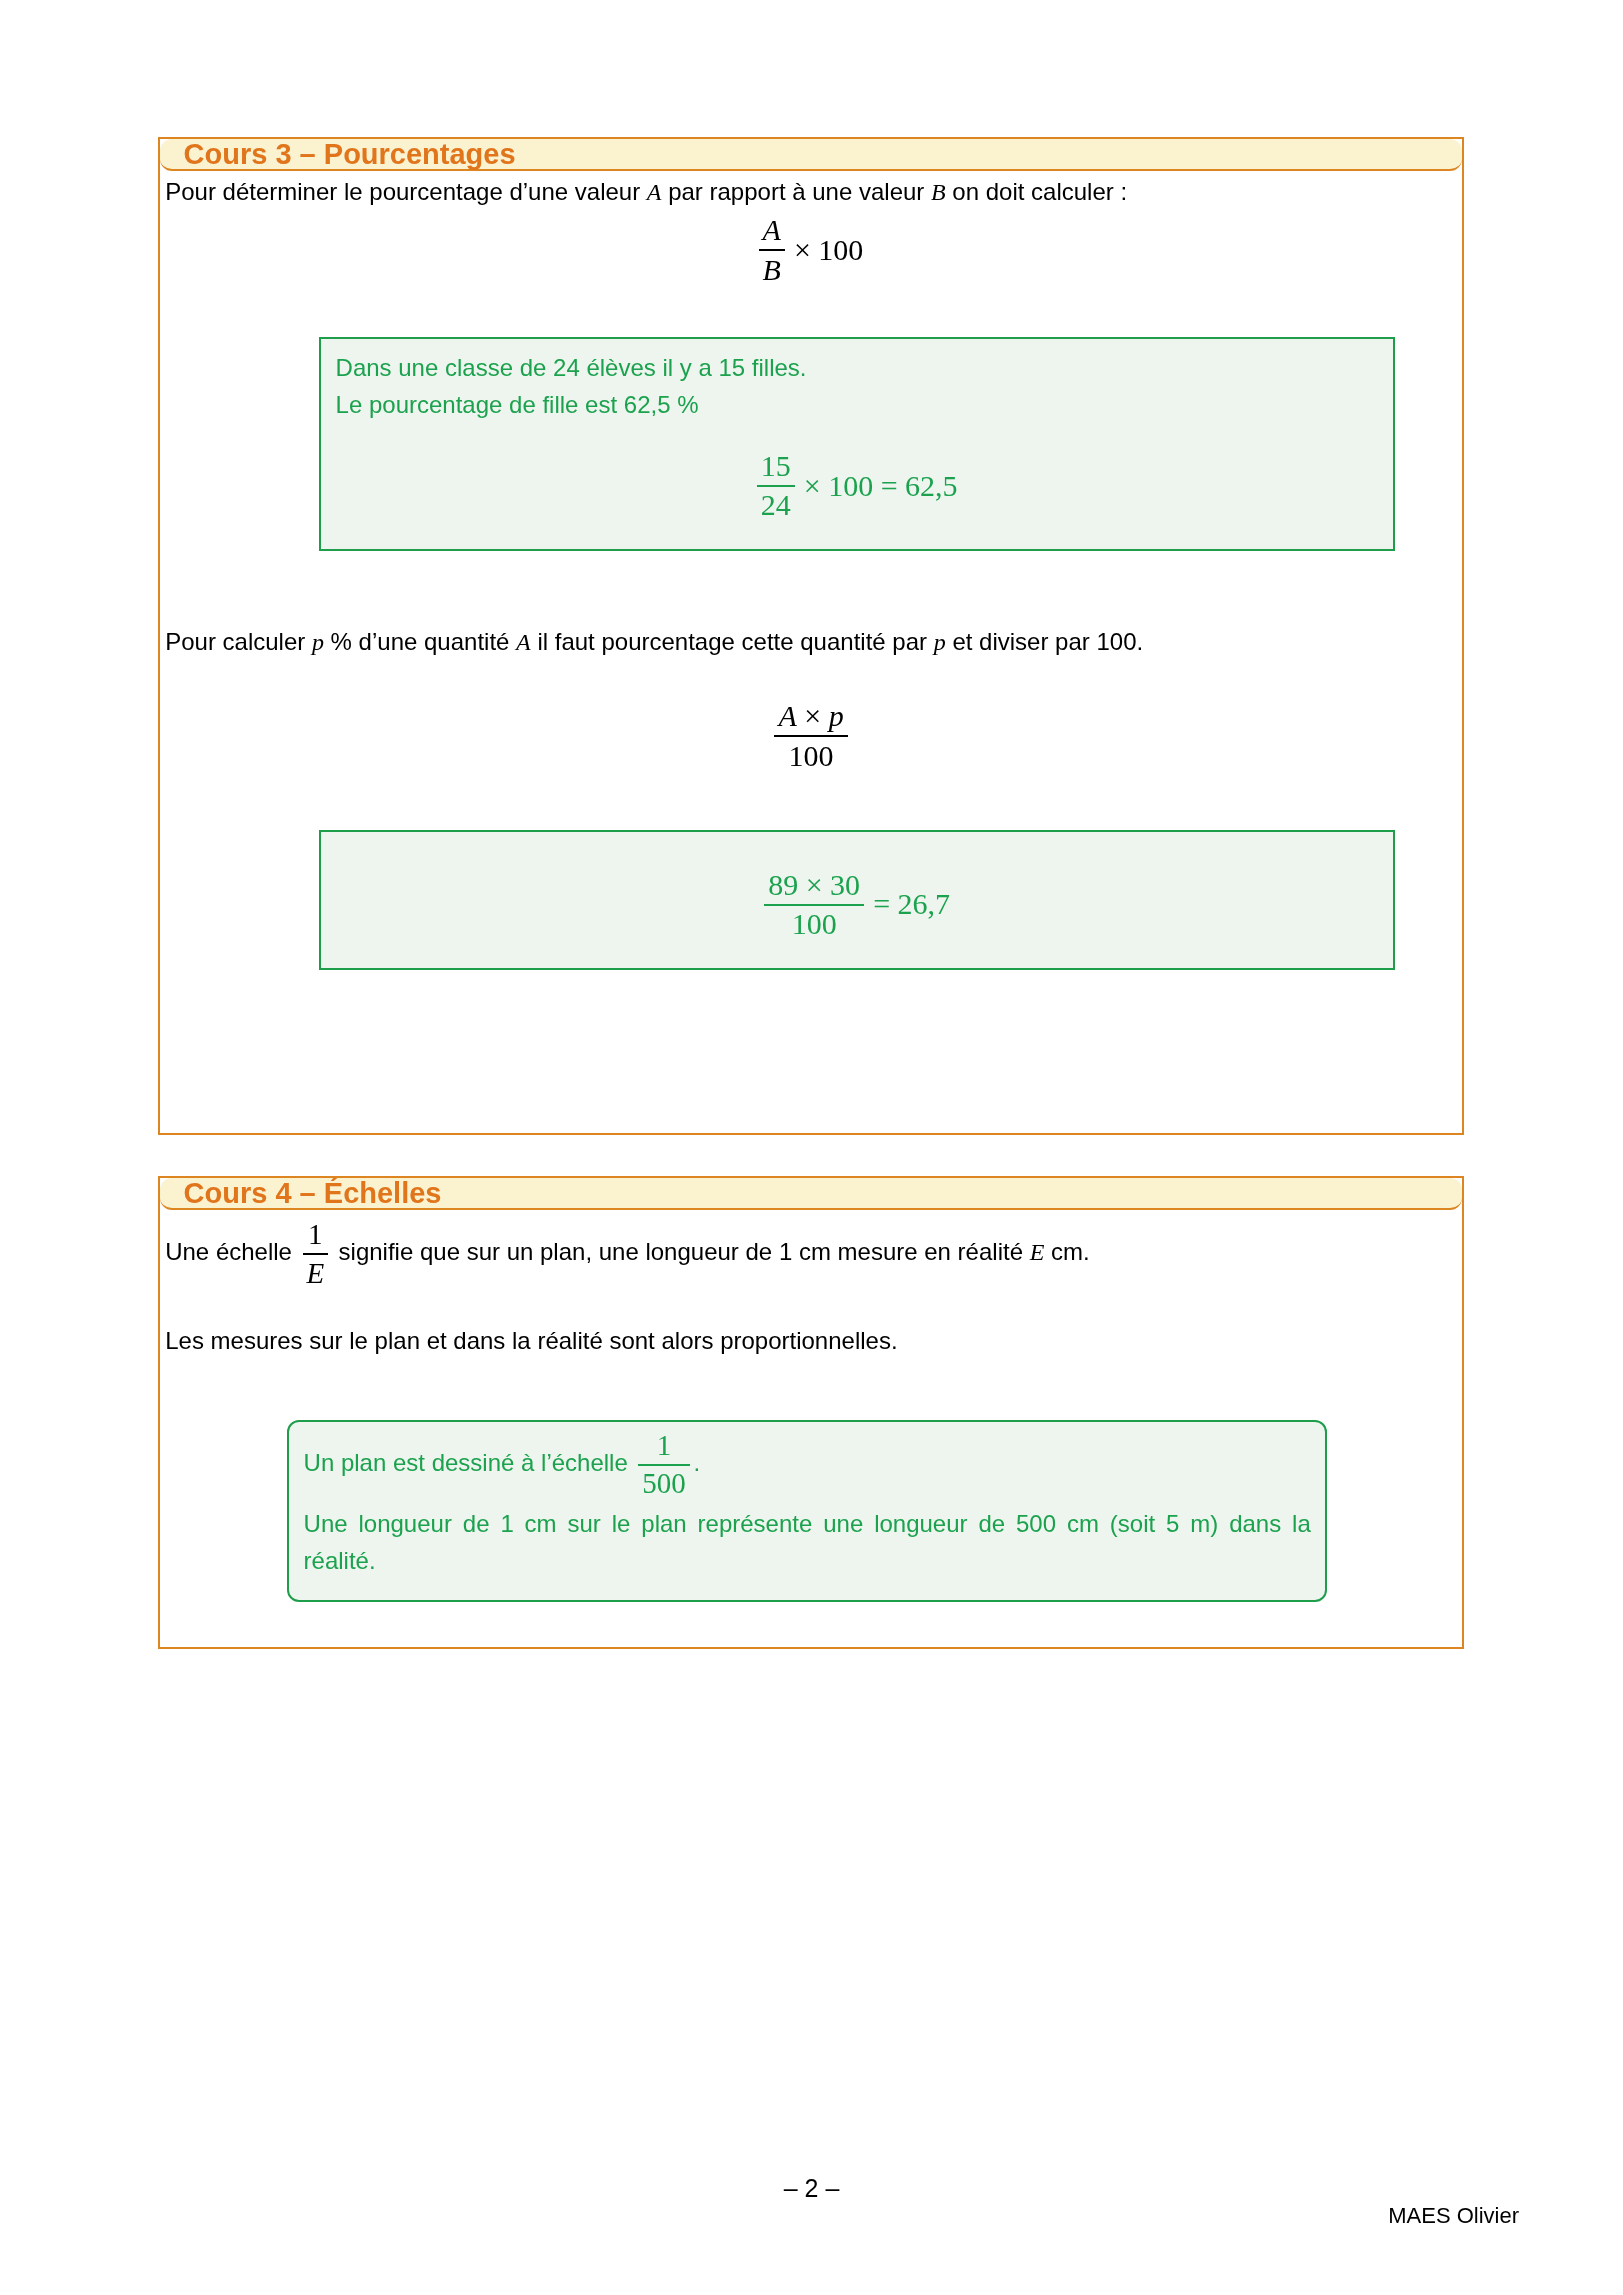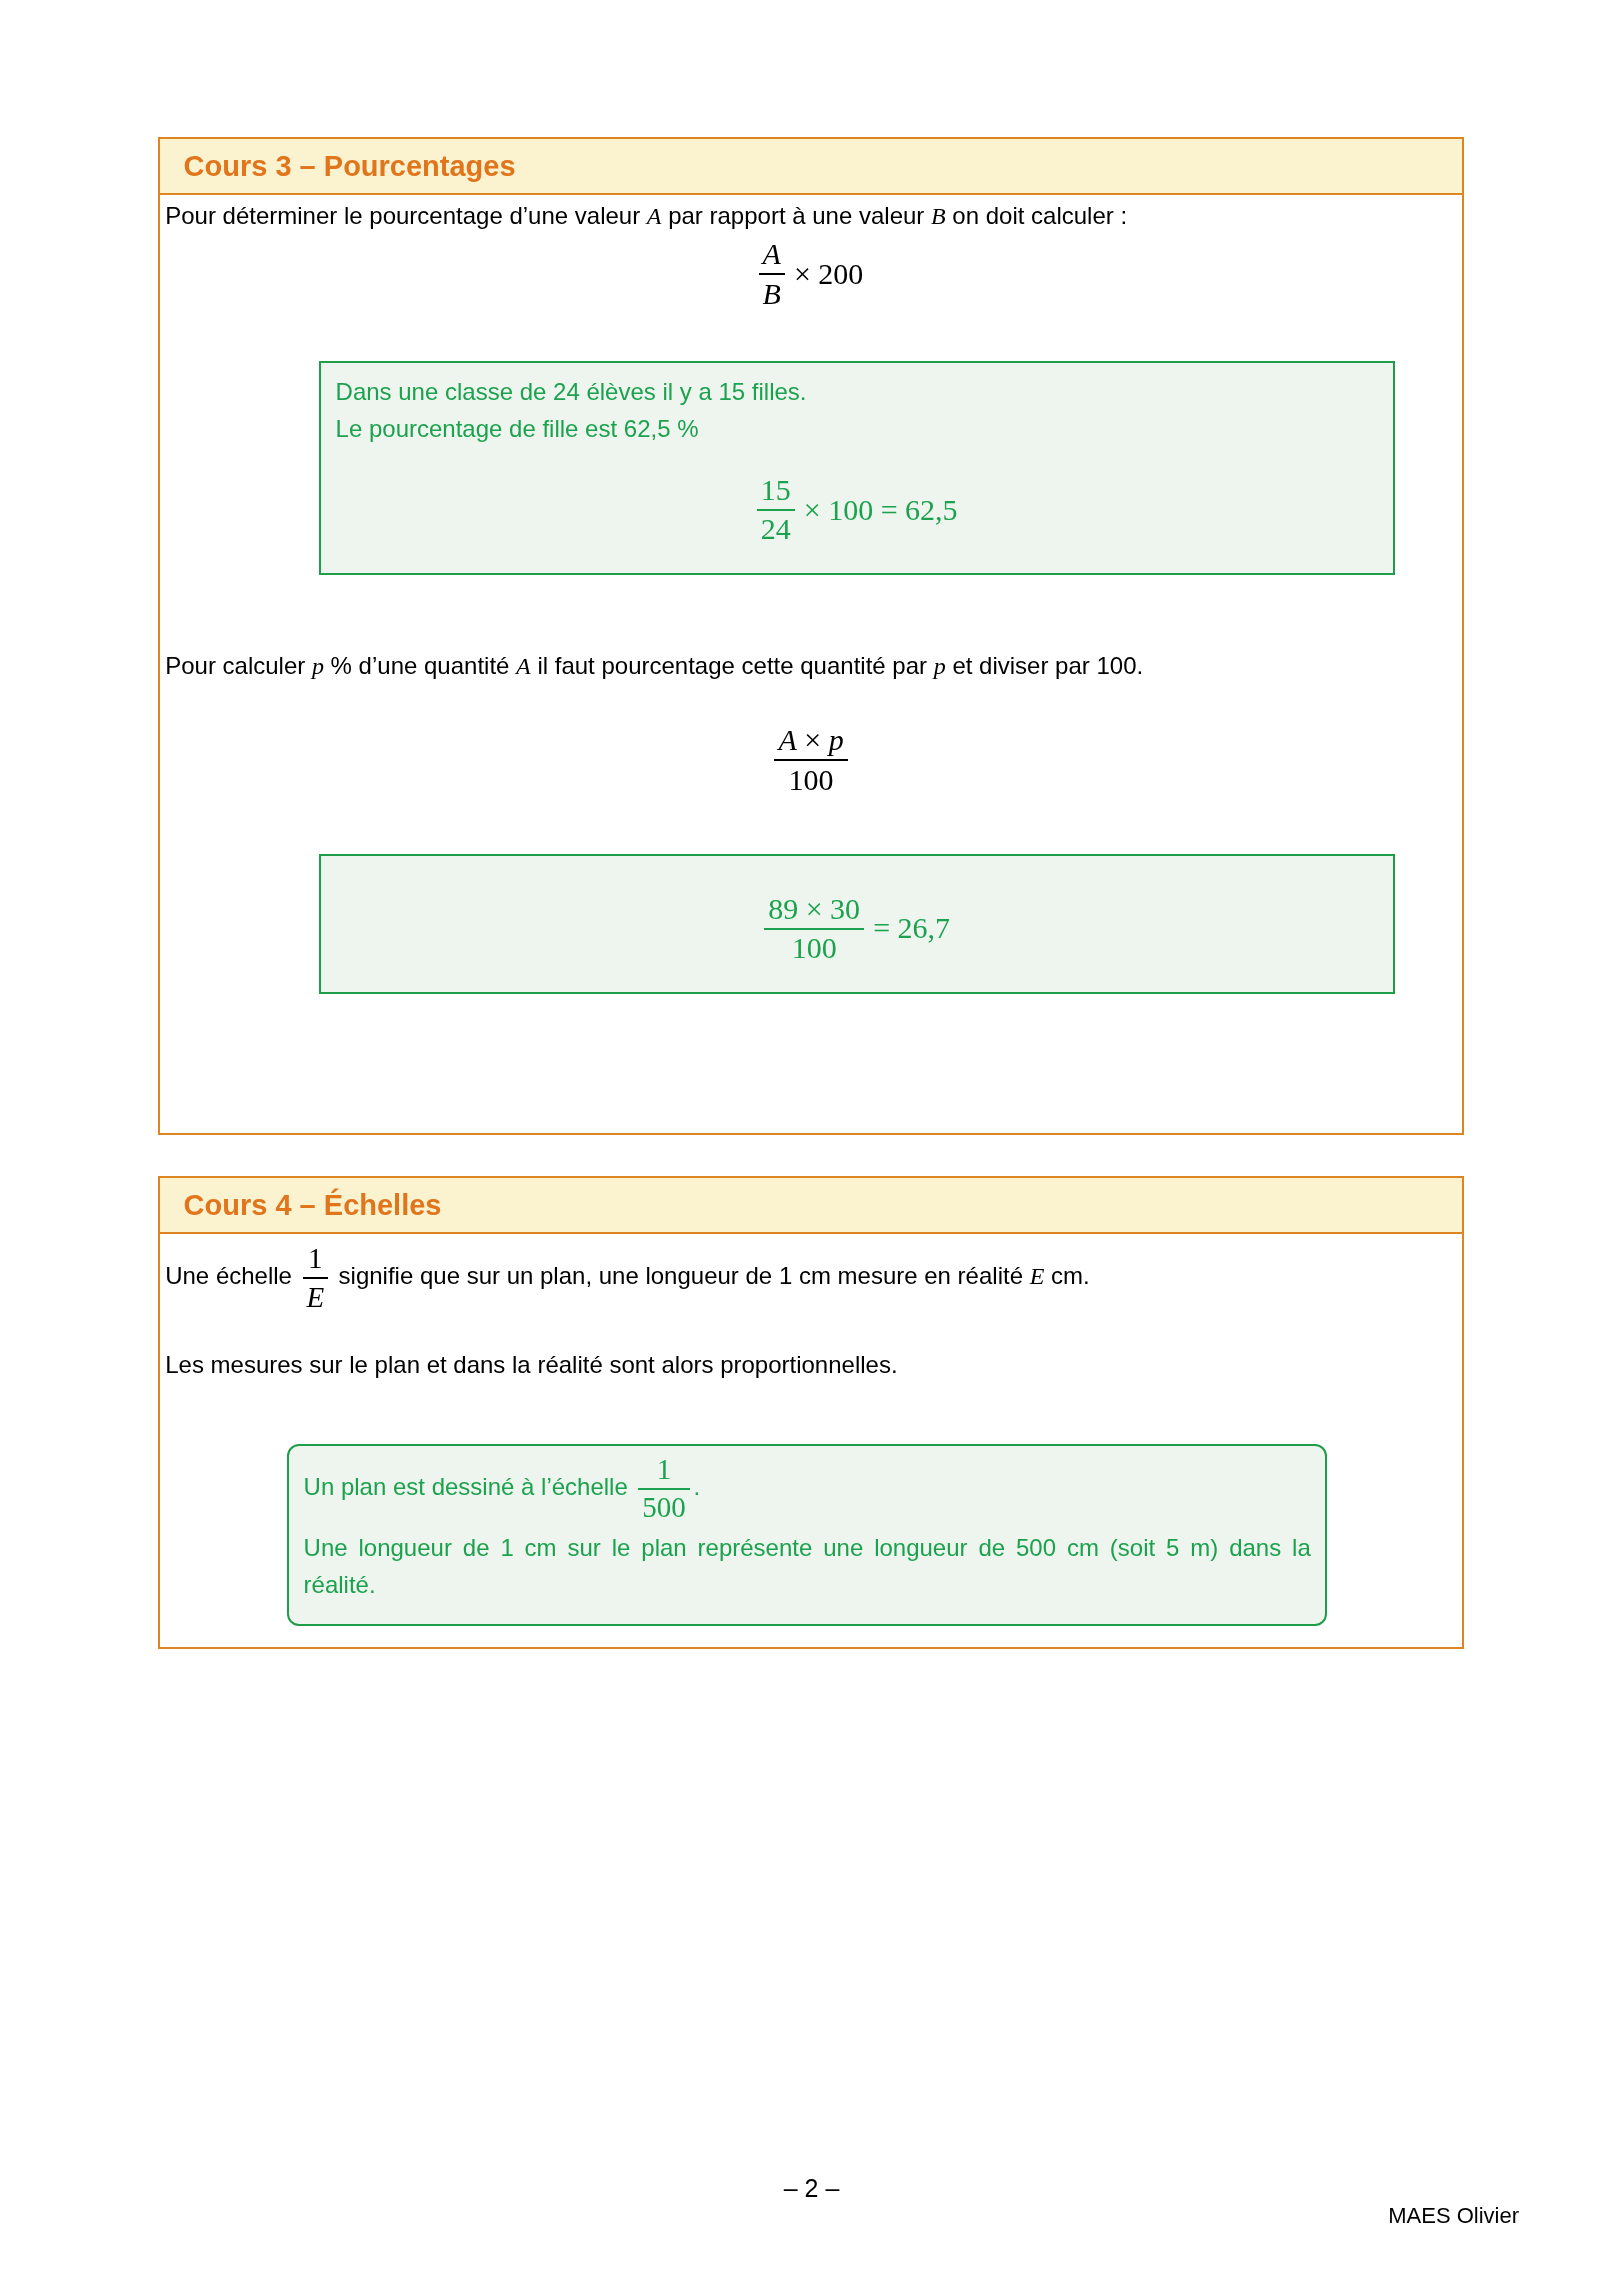--- a/index.html
+++ b/index.html
@@ -19,23 +19,23 @@
     font-family:"Liberation Sans", sans-serif;
   }
   .cours-box{
     position:absolute;left:158px;width:1306px;
     border:2px solid var(--orange_border);
     background:#ffffff;overflow:hidden;
   }
   #cours3-box{top:137px;height:998px;}
   #cours4-box{top:1176px;height:473px;}
   .cours-header{
-    height:56px;background:var(--header_bg);
+    height:32px;background:var(--header_bg);
     border-bottom:2px solid var(--orange_border);
-    display:flex;align-items:center;padding:0 0 0 23.6px;
+    display:flex;align-items:center;padding:0 0 0 23.6px;border-radius:12px;
   }
   .cours-title{
     color:var(--orange_text);font-weight:bold;font-size:29px;
   }
   .cours-body{padding:2.6px 5.2px 0 5.2px;font-size:24px;line-height:1.54;}
   .body-text{margin:0;text-align:justify;}
   .mvar{font-family:"Liberation Serif", serif;font-style:italic;}
   
   .formula{
     display:flex;justify-content:center;align-items:center;
@@ -92,21 +92,21 @@
       <span>par rapport à une valeur</span>
       <span class="mvar">B</span>
       <span>on doit calculer :</span>
     </p>
 
     <div class="formula" id="formula1">
       <span class="frac">
         <span class="num mvar">A</span>
         <span class="den mvar">B</span>
       </span>
-      <span class="fsuffix">× 200</span>
+      <span class="fsuffix">× 100</span>
     </div>
 
     <div class="green-box" id="example1-box">
       <p class="body-text" style="text-align:left;">Dans une classe de 24 élèves il y a 15 filles.</p>
       <p class="body-text" style="text-align:left;margin:0;">Le pourcentage de fille est 62,5 %</p>
       <div class="formula">
         <span class="frac">
           <span class="num">15</span>
           <span class="den">24</span>
         </span>

